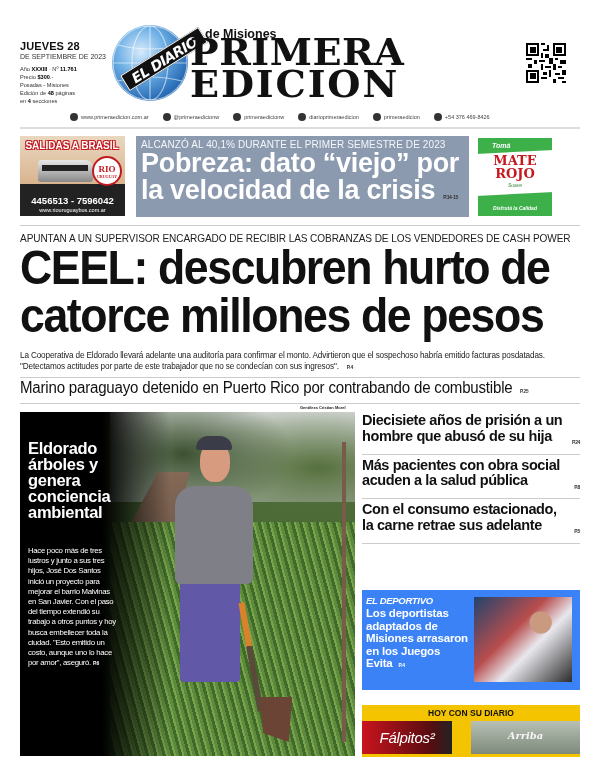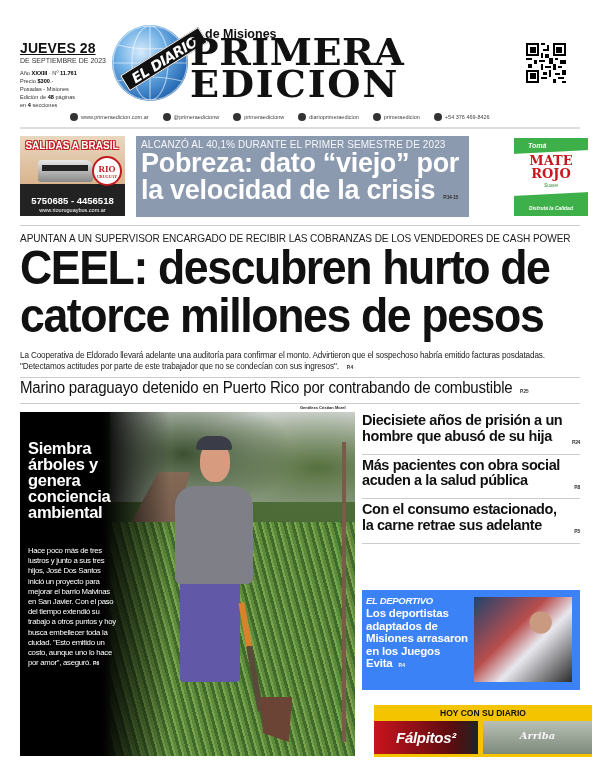--- a/index.html
+++ b/index.html
@@ -3,21 +3,21 @@
 <meta charset="utf-8">
 <style>
   * { box-sizing: border-box; margin: 0; padding: 0; }
   html, body { width: 600px; height: 784px; background: #ffffff; overflow: hidden; }
   body { font-family: "Liberation Sans", sans-serif; color: #111; position: relative; }
 
   .page { position: absolute; left: 20px; top: 0; width: 560px; height: 784px; }
 
   
   .date-block { position: absolute; left: 0; top: 40px; width: 90px; }
-  .date-day { font-weight: bold; font-size: 14px; letter-spacing: 0.1px; text-decoration: underline; }
+  .date-day { font-weight: bold; font-size: 11px; letter-spacing: 0.1px; }
   .date-full { font-size: 7px; color: #333; margin-top: 1px; }
   .date-meta { font-size: 5.6px; color: #333; line-height: 8px; margin-top: 5px; }
   .date-meta b { font-weight: bold; color: #000; }
 
   .globe { position: absolute; left: 92px; top: 25px; width: 76px; height: 76px; border-radius: 50%;
     background: radial-gradient(circle at 38% 35%, #d7ebfb 0%, #6fb0e6 35%, #2b6fb8 70%, #174a86 100%); }
   .globe svg { position: absolute; left: 0; top: 0; }
   .diario-band { position: absolute; left: 98px; top: 50px; width: 92px; height: 18px; background: #111;
     transform: rotate(-32deg); transform-origin: center; color: #fff; font-weight: bold; font-size: 14px;
     text-align: center; line-height: 18px; font-family: "DejaVu Sans", sans-serif; letter-spacing: -0.5px; font-style: italic;
@@ -45,21 +45,21 @@
     color: #c2191f; font-weight: bold; font-size: 9px; text-align: center; line-height: 10px; padding-top: 6px; font-family: Liberation Serif, serif; }
   .ad-rio .logo small { display: block; font-size: 4px; line-height: 5px; }
   .ad-rio .phones { position: absolute; left: 0; top: 59px; width: 105px; text-align: center; color: #fff; font-weight: bold; font-size: 9.5px; }
   .ad-rio .web { position: absolute; left: 0; top: 71px; width: 105px; text-align: center; color: #fff; font-size: 5.5px; }
 
   .pobreza { position: absolute; left: 116px; top: 136px; width: 333px; height: 81px; background: #8c9ab0; padding: 3px 5px; color: #fff; }
   .pobreza .kicker { font-size: 10px; letter-spacing: 0.1px; color: #f4f6fa; }
   .pobreza .head { font-weight: bold; font-size: 27px; line-height: 27px; letter-spacing: -0.3px; margin-top: 0px; }
   .pobreza .pg { font-size: 5px; font-weight: bold; }
 
-  .ad-mate { position: absolute; left: 486px; top: 136px; width: 90px; height: 80px; background: #fff; }
+  .ad-mate { position: absolute; left: 450px; top: 136px; width: 90px; height: 80px; background: #fff; }
   .ad-mate .green { position: absolute; left: 8px; top: 2px; width: 74px; height: 78px; background: #3db04a; }
   .ad-mate .toma { position: absolute; left: 22px; top: 6px; color: #fff; font-style: italic; font-weight: bold; font-size: 7px; }
   .ad-mate .banner { position: absolute; left: 0; top: 16px; width: 90px; height: 42px; background: #fff; border-radius: 6px; transform: skewY(-3deg); }
   .ad-mate .brand { position: absolute; left: 0; top: 18px; width: 90px; text-align: center; color: #c8171e; font-family: "DejaVu Serif", serif; font-weight: bold; font-size: 13px; line-height: 13px; }
   .ad-mate .suave { position: absolute; left: 0; top: 46px; width: 90px; text-align: center; color: #3c8b3f; font-style: italic; font-size: 5px; }
   .ad-mate .tag { position: absolute; left: 0; top: 69px; width: 90px; text-align: center; color: #fff; font-style: italic; font-size: 5px; font-weight: bold; }
 
   .rule-ads { position: absolute; left: 0; top: 225px; width: 560px; height: 1px; background: #ccc; }
 
   
@@ -100,24 +100,24 @@
   .rstory { padding: 3px 0 4px 0; border-bottom: 1px solid #ccc; font-weight: bold; font-size: 14.5px; line-height: 15.5px; letter-spacing: -0.4px; height: 44.5px; }
   .rstory .pg { float: right; margin-top: 22px; }
 
   .deportivo { position: absolute; left: 342px; top: 590px; width: 218px; height: 100px; background: #3b82f6; }
   .deportivo .label { position: absolute; left: 4px; top: 5px; color: #fff; font-weight: bold; font-style: italic; font-size: 9.5px; letter-spacing: -0.3px; }
   .deportivo .text { position: absolute; left: 4px; top: 17px; width: 105px; color: #fff; font-weight: bold; font-size: 11.5px; line-height: 12.5px; letter-spacing: -0.2px; }
   .deportivo .text .pg { color: #fff; margin-left: 6px; }
   .deportivo .img { position: absolute; left: 112px; top: 7px; width: 98px; height: 85px;
     background: radial-gradient(circle at 68% 30%, #c99a80 0 12%, transparent 13%), linear-gradient(135deg, #23436e 0%, #b84d4d 40%, #e8e8ee 60%, #2b2b2b 100%); }
 
-  .hoy { position: absolute; left: 342px; top: 705px; width: 218px; height: 52px; background: #f5c400; margin-left: 12px; }
+  .hoy { position: absolute; left: 342px; top: 705px; width: 218px; height: 52px; background: #f5c400; }
   .hoy .label { position: absolute; left: 0; top: 3px; width: 218px; text-align: center; font-weight: bold; font-size: 8.5px; color: #111; }
-  .hoy .falpitos { position: absolute; left: 0; top: 16px; width: 104px; height: 33px; background: linear-gradient(90deg, #c9141e, #5a0c10 75%, #222);
-    color: #fff; font-weight: bold; font-size: 15px; line-height: 33px; text-align: center; letter-spacing: -0.3px; font-style: italic; }
+  .hoy .falpitos { position: absolute; left: 0; top: 16px; width: 90px; height: 33px; background: linear-gradient(90deg, #c9141e, #5a0c10 75%, #222);
+    color: #fff; font-weight: normal; font-size: 15px; line-height: 33px; text-align: center; letter-spacing: -0.3px; font-style: italic; }
   .hoy .arriba { position: absolute; left: 109px; top: 16px; width: 109px; height: 33px; background: linear-gradient(#b8c0b4, #7c8a7c);
     color: #f5f5f5; font-family: "DejaVu Serif", serif; font-style: italic; font-weight: bold; font-size: 10px; line-height: 30px; text-align: center; }
 </style>
 </head>
 <body>
 
 <div class="page">
 
   <div class="date-block">
     <div class="date-day">JUEVES 28</div>
@@ -217,21 +217,21 @@
   </div>
   <div class="rule-top"></div>
 
   <div class="ad-rio">
     <div class="ad-title">SALIDAS A BRASIL</div>
     <div class="bus"></div>
     <div class="logo">
       <span>RIO</span>
       <small>URUGUAY</small>
     </div>
-    <div class="phones">5750685 - 4456518</div>
+    <div class="phones">4456513 - 7596042</div>
     <div class="web">www.riouruguaybus.com.ar</div>
   </div>
 
   <div class="pobreza">
     <div class="kicker">ALCANZÓ AL 40,1% DURANTE EL PRIMER SEMESTRE DE 2023</div>
     <div class="head">
       <div>Pobreza: dato “viejo” por</div>
       <div><span>la velocidad de la crisis</span><span class="pg">P.14-15</span></div>
     </div>
   </div>
@@ -273,21 +273,21 @@
     <div class="grass"></div>
     <div class="sapling"></div>
     <div class="person-legs"></div>
     <div class="person-body"></div>
     <div class="person-head"></div>
     <div class="person-cap"></div>
     <div class="shovel-handle"></div>
     <div class="shovel-blade"></div>
     <div class="fade"></div>
   </div>
-  <div class="feature-title">Siembra árboles y genera conciencia ambiental</div>
+  <div class="feature-title">Eldorado árboles y genera conciencia ambiental</div>
   <div class="feature-body">
     <span>Hace poco más de tres lustros y junto a sus tres hijos, José Dos Santos inició un proyecto para mejorar el barrio Malvinas en San Javier. Con el paso del tiempo extendió su trabajo a otros puntos y hoy busca embellecer toda la ciudad. "Esto emitido un costo, aunque uno lo hace por amor", aseguró.</span><span class="pg">P.6</span>
   </div>
 
   <div class="rcol">
     <div class="rstory">
       <span class="pg">P.24</span>
       <span>Diecisiete años de prisión a un hombre que abusó de su hija</span>
     </div>
     <div class="rstory">

